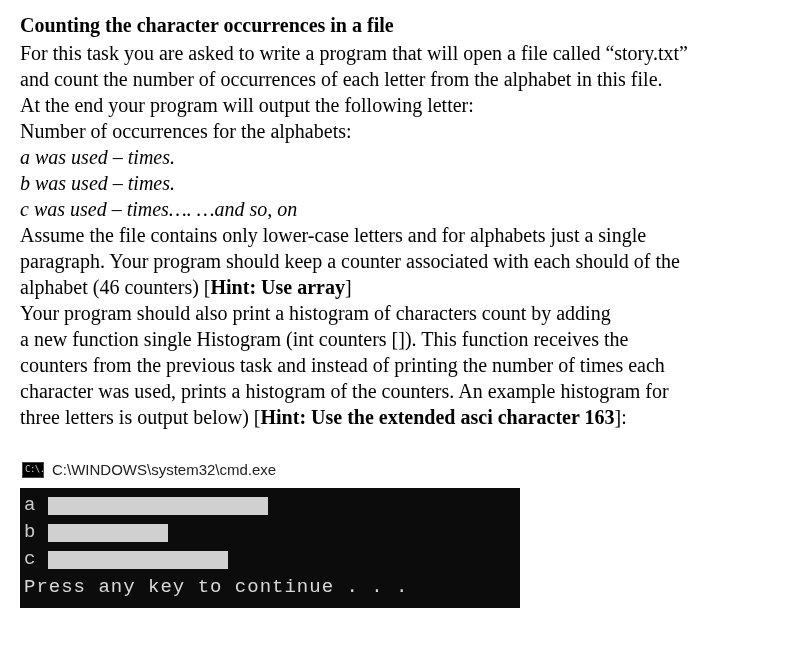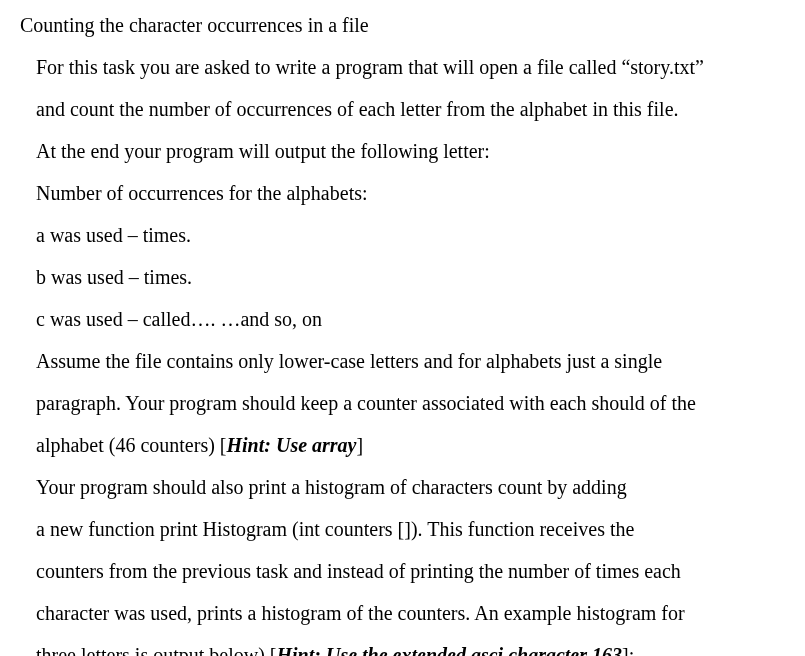--- a/index.html
+++ b/index.html
@@ -11,34 +11,34 @@
       width: 805px;
       height: 656px;
       background: #ffffff;
       font-family: 'Times New Roman', Times, serif;
       font-size: 20px;
       line-height: 1.3;
       color: #000000;
       padding: 12px 20px;
     }
     .title {
-      font-weight: normal;
+      font-weight: bold;
       margin-bottom: 2px;
     }
     .body-text {
       font-weight: normal;
     }
     .italic {
+      font-style: italic;
     }
     .bold {
       font-weight: bold;
-      font-style: italic;
     }
     .para {
-      margin: 16px;
+      margin: 0;
     }
     .console-window {
       margin-top: 26px;
       width: 500px;
     }
     .console-titlebar {
       display: flex;
       align-items: center;
       gap: 8px;
       padding: 4px 2px 8px 2px;
@@ -97,39 +97,40 @@
 
 <div class="title">Counting the character occurrences in a file</div>
 
 <div class="body-text para">For this task you are asked to write a program that will open a file called “story.txt”</div>
 <div class="body-text para">and count the number of occurrences of each letter from the alphabet in this file.</div>
 <div class="body-text para">At the end your program will output the following letter:</div>
 <div class="body-text para">Number of occurrences for the alphabets:</div>
 
 <div class="italic para">a was used – times.</div>
 <div class="italic para">b was used – times.</div>
-<div class="italic para">c was used – called…. …and so, on</div>
+<div class="italic para">c was used – times…. …and so, on</div>
 
 <div class="body-text para">Assume the file contains only lower-case letters and for alphabets just a single</div>
 <div class="body-text para">paragraph. Your program should keep a counter associated with each should of the</div>
 <div class="body-text para">
   <span>alphabet (46 counters) [</span><span class="bold">Hint: Use array</span><span>]</span>
 </div>
 
 <div class="body-text para">Your program should also print a histogram of characters count by adding</div>
-<div class="body-text para"> a new function print Histogram (int counters []). This function receives the</div>
+<div class="body-text para"> a new function single Histogram (int counters []). This function receives the</div>
 <div class="body-text para">counters from the previous task and instead of printing the number of times each</div>
 <div class="body-text para">character was used, prints a histogram of the counters. An example histogram for</div>
 <div class="body-text para">
   <span>three letters is output below) [</span><span class="bold">Hint: Use the extended asci character 163</span><span>]:</span>
 </div>
 
 <div class="console-window">
   <div class="console-titlebar">
     <div class="console-icon">C:\.</div>
+    <div>C:\WINDOWS\system32\cmd.exe</div>
   </div>
   <div class="console-body">
     <div class="hist-row">
       <span class="hist-label">a</span>
       <div class="hist-bar bar-a"></div>
     </div>
     <div class="hist-row">
       <span class="hist-label">b</span>
       <div class="hist-bar bar-b"></div>
     </div>

